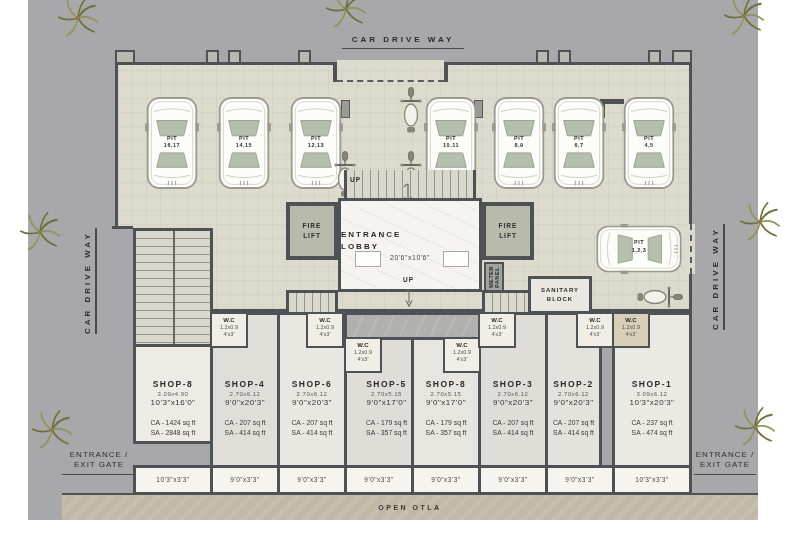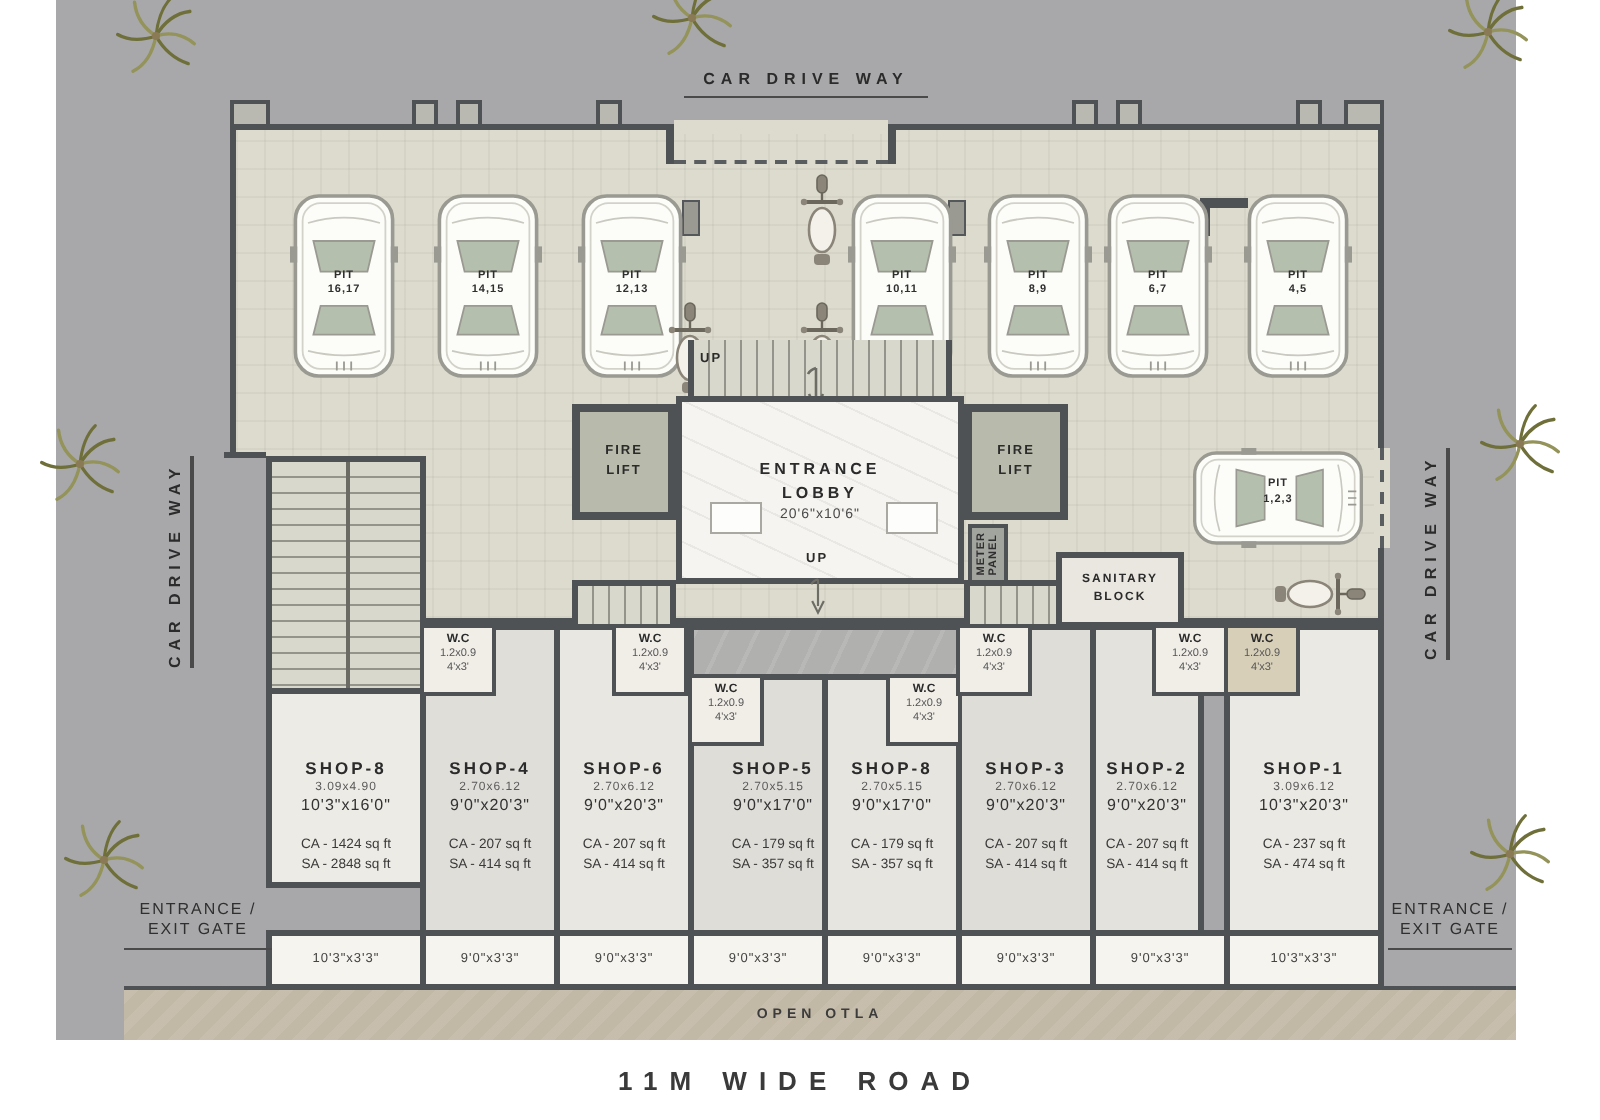--- a/index.html
+++ b/index.html
@@ -20,21 +20,21 @@
             border-bottom:1.5px solid #4a4a4a;padding-bottom:4px;text-align:center;}
   .vlabel{display:flex;align-items:stretch;}
   .vtext{writing-mode:vertical-rl;transform:rotate(180deg);font:bold 8px/1 "Liberation Sans",sans-serif;
          letter-spacing:3px;color:#2b2b2b;}
   .vrule{width:1.5px;background:#4a4a4a;margin-left:3px;}
   .roombox{border:3px solid #4e5254;}
   .firelift{background:#b8bbab;border:4px solid #4e5254;display:flex;align-items:center;justify-content:center;
             text-align:center;font:bold 6.5px/1.5 "Liberation Sans",sans-serif;letter-spacing:1px;}
   .lobby{background:#f6f4f0;border:3px solid #4e5254;
          background-image:repeating-linear-gradient(25deg,rgba(175,175,168,.18) 0 1px,transparent 1px 16px);}
-  .lobbytitle{text-align:center;font:bold 8px/1.5 "Liberation Sans",sans-serif;letter-spacing:2px;}
+  .lobbytitle{text-align:left;font:bold 8px/1.5 "Liberation Sans",sans-serif;letter-spacing:2px;}
   .lobbysize{text-align:center;font:7px/1.4 "Liberation Sans",sans-serif;color:#4a4a4a;letter-spacing:.5px;}
   .uplbl{font:bold 6.5px/1 "Liberation Sans",sans-serif;letter-spacing:1px;color:#2b2b2b;}
   .treads-v{background:repeating-linear-gradient(90deg,#d9d8cc 0 7px,#94948b 7px 8px);}
   .treads-h{background:repeating-linear-gradient(180deg,#d9d8cc 0 7px,#94948b 7px 8px);}
   .stairbig{border:3px solid #4e5254;}
   .stairdiv{position:absolute;left:50%;top:0;width:2px;height:100%;background:#6b6b64;}
   .meter{background:#a2a49e;border:2px solid #4e5254;display:flex;justify-content:center;align-items:center;overflow:hidden;}
   .meter span{writing-mode:vertical-rl;transform:rotate(180deg);font:bold 5.5px/1.1 "Liberation Sans",sans-serif;
               letter-spacing:.5px;color:#2f2f2f;}
   .sanitary{background:#e9e7df;border:3px solid #4e5254;display:flex;align-items:center;justify-content:center;
@@ -457,15 +457,14 @@
 
   <div class="abs gate" style="left:62px;top:450px;width:74px;">
     <div>ENTRANCE /</div>
     <div>EXIT GATE</div>
   </div>
   <div class="abs gate" style="left:694px;top:450px;width:62px;">
     <div>ENTRANCE /</div>
     <div>EXIT GATE</div>
   </div>
 
-  <div class="abs road">11M WIDE ROAD</div>
 
 </div>
 
 </body></html>

